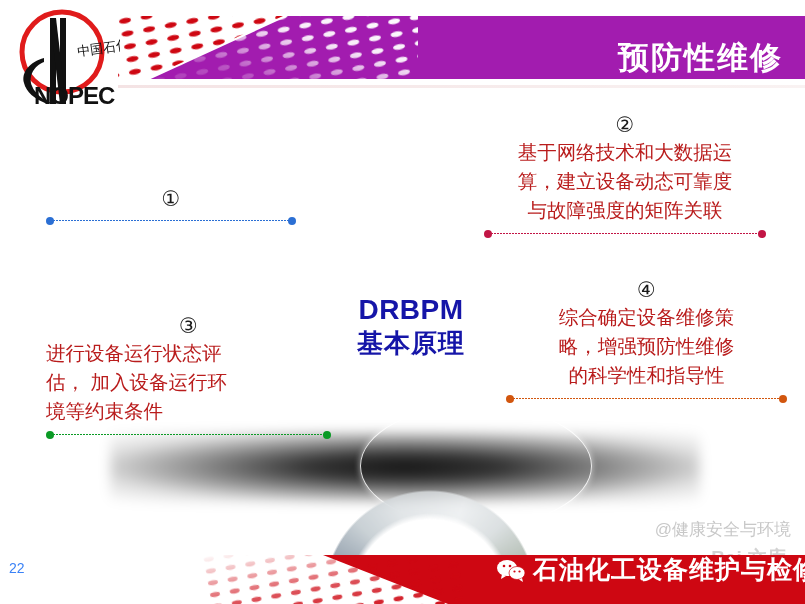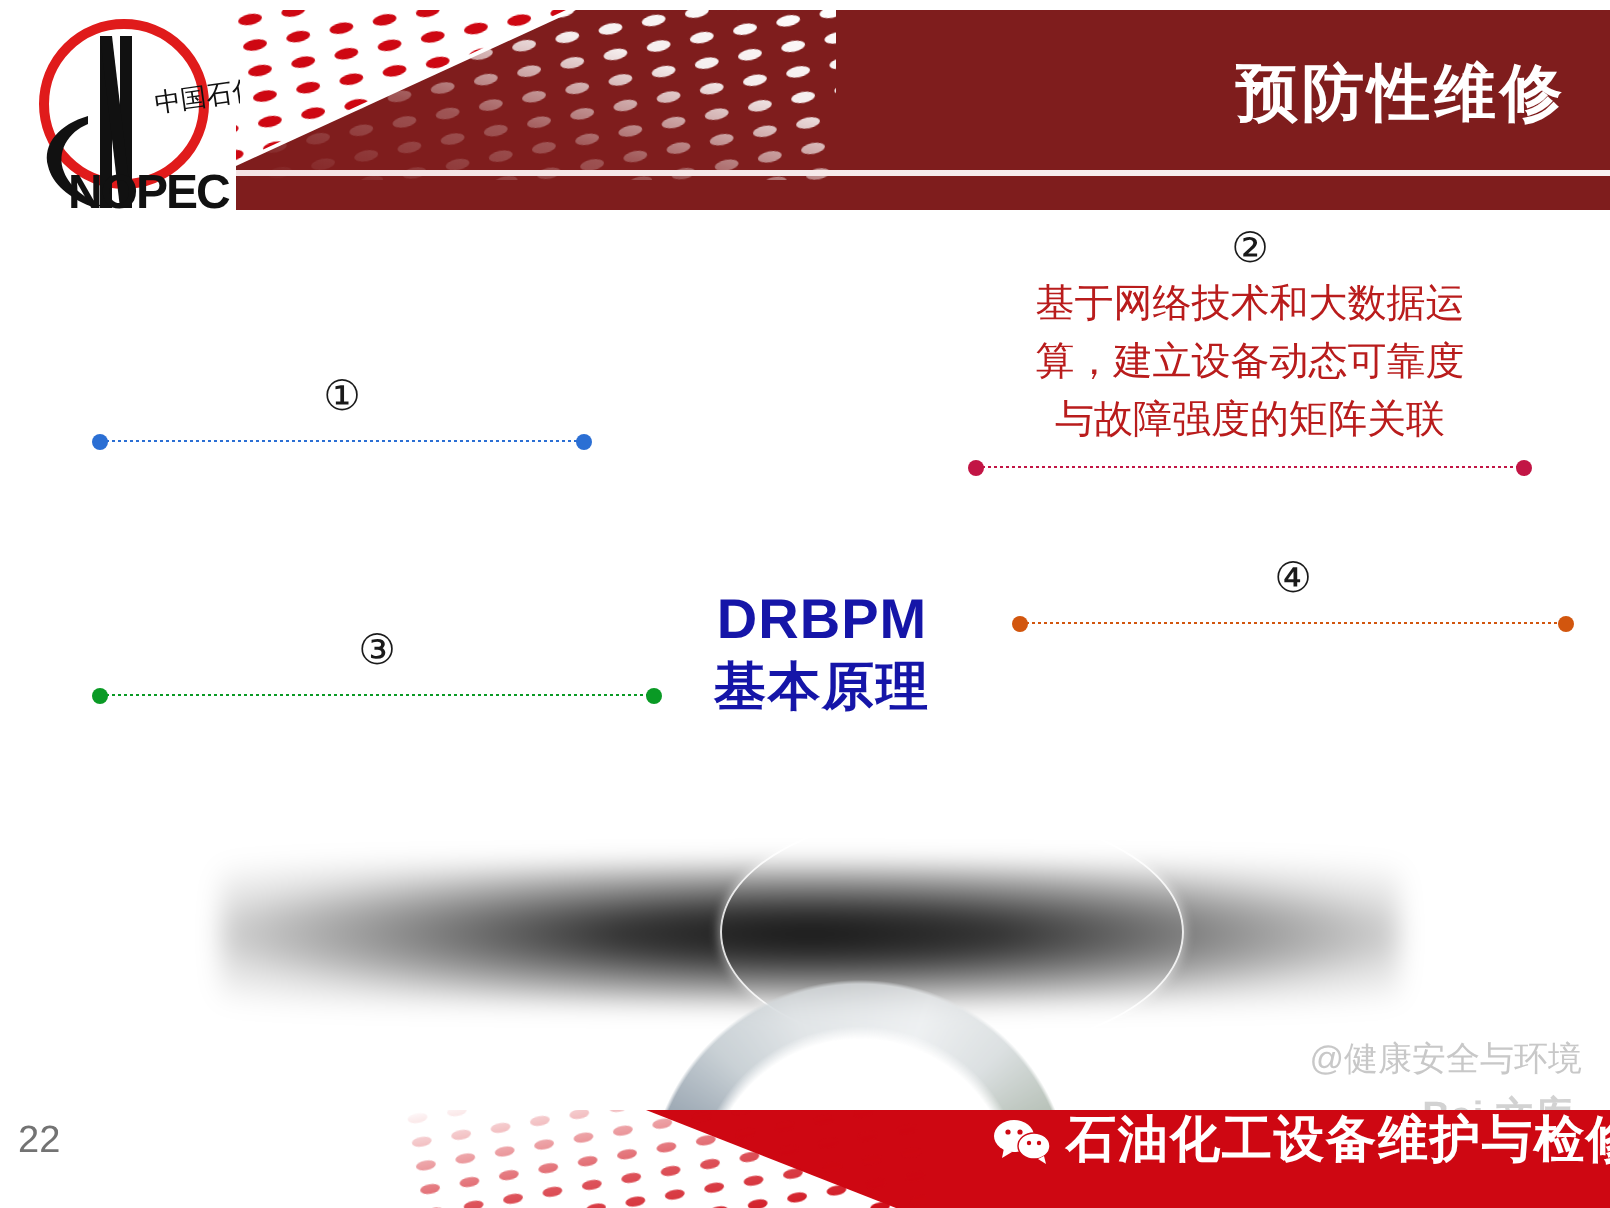--- a/index.html
+++ b/index.html
@@ -15,24 +15,24 @@
     width: 805px;
     height: 604px;
     overflow: hidden;
     background: #ffffff;
   }
 
   
   #header-band {
     position: absolute;
     left: 118px;
-    top: 5px;
+    top: 16px;
     width: 687px;
-    height: 100px;
-    background: #7f1d1d;
+    height: 63px;
+    background: #a21caf;
     overflow: hidden;
   }
   #header-halftone {
     position: absolute;
     left: 0;
     top: 0;
     width: 300px;
     height: 85px;
   }
   #header-title {
@@ -174,22 +174,22 @@
     font-weight: bold;
   }
   #center-label .line1 { font-size: 28px; line-height: 34px; letter-spacing: 0.5px; }
   #center-label .line2 { font-size: 26px; line-height: 32px; letter-spacing: 1px; }
 
   
   #page-number {
     position: absolute;
     left: 9px;
     top: 560px;
-    font-size: 19px;
-    color: #737373;
+    font-size: 14px;
+    color: #3b82f6;
   }
   #footer-band {
     position: absolute;
     left: 203px;
     top: 555px;
     width: 602px;
     height: 49px;
     background: #ce0712;
     overflow: hidden;
   }
@@ -327,29 +327,35 @@
 与故障强度的矩阵关联</div>
     <div class="rule" style="color:#c21545">
       <span class="cap left"></span>
       <span class="dots"></span>
       <span class="cap right"></span>
     </div>
   </div>
 
   <div class="block" id="block3">
     <div class="block-num">③</div>
+    <div class="block-body">进行设备运行状态评
+估， 加入设备运行环
+境等约束条件</div>
     <div class="rule" style="color:#0a9a25">
       <span class="cap left"></span>
       <span class="dots"></span>
       <span class="cap right"></span>
     </div>
   </div>
 
   <div class="block" id="block4">
     <div class="block-num">④</div>
+    <div class="block-body">综合确定设备维修策
+略，增强预防性维修
+的科学性和指导性</div>
     <div class="rule" style="color:#d2560e">
       <span class="cap left"></span>
       <span class="dots"></span>
       <span class="cap right"></span>
     </div>
   </div>
 
   <div id="wm-hse">@健康安全与环境</div>
 
   <div id="center-label">

